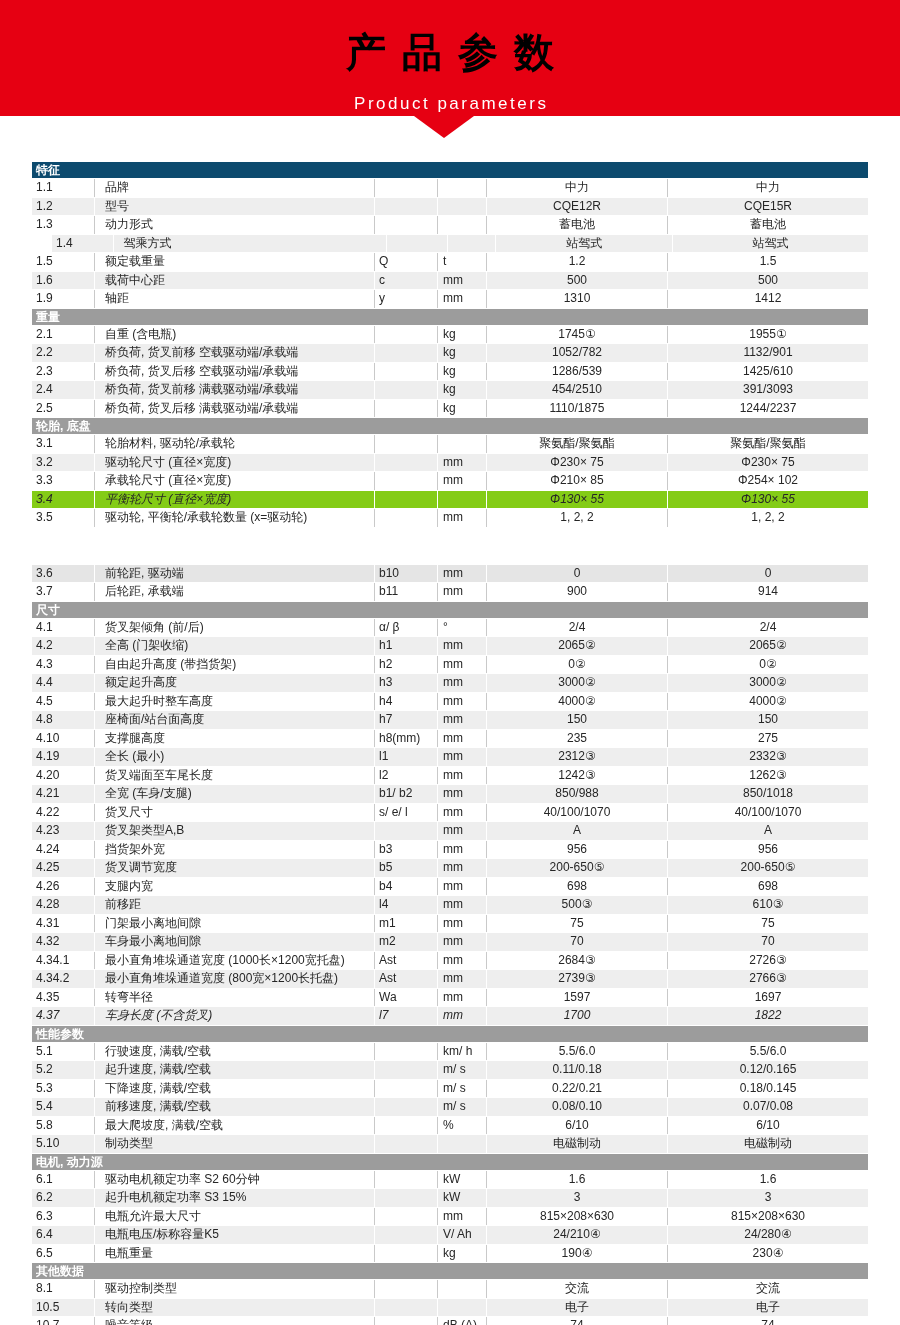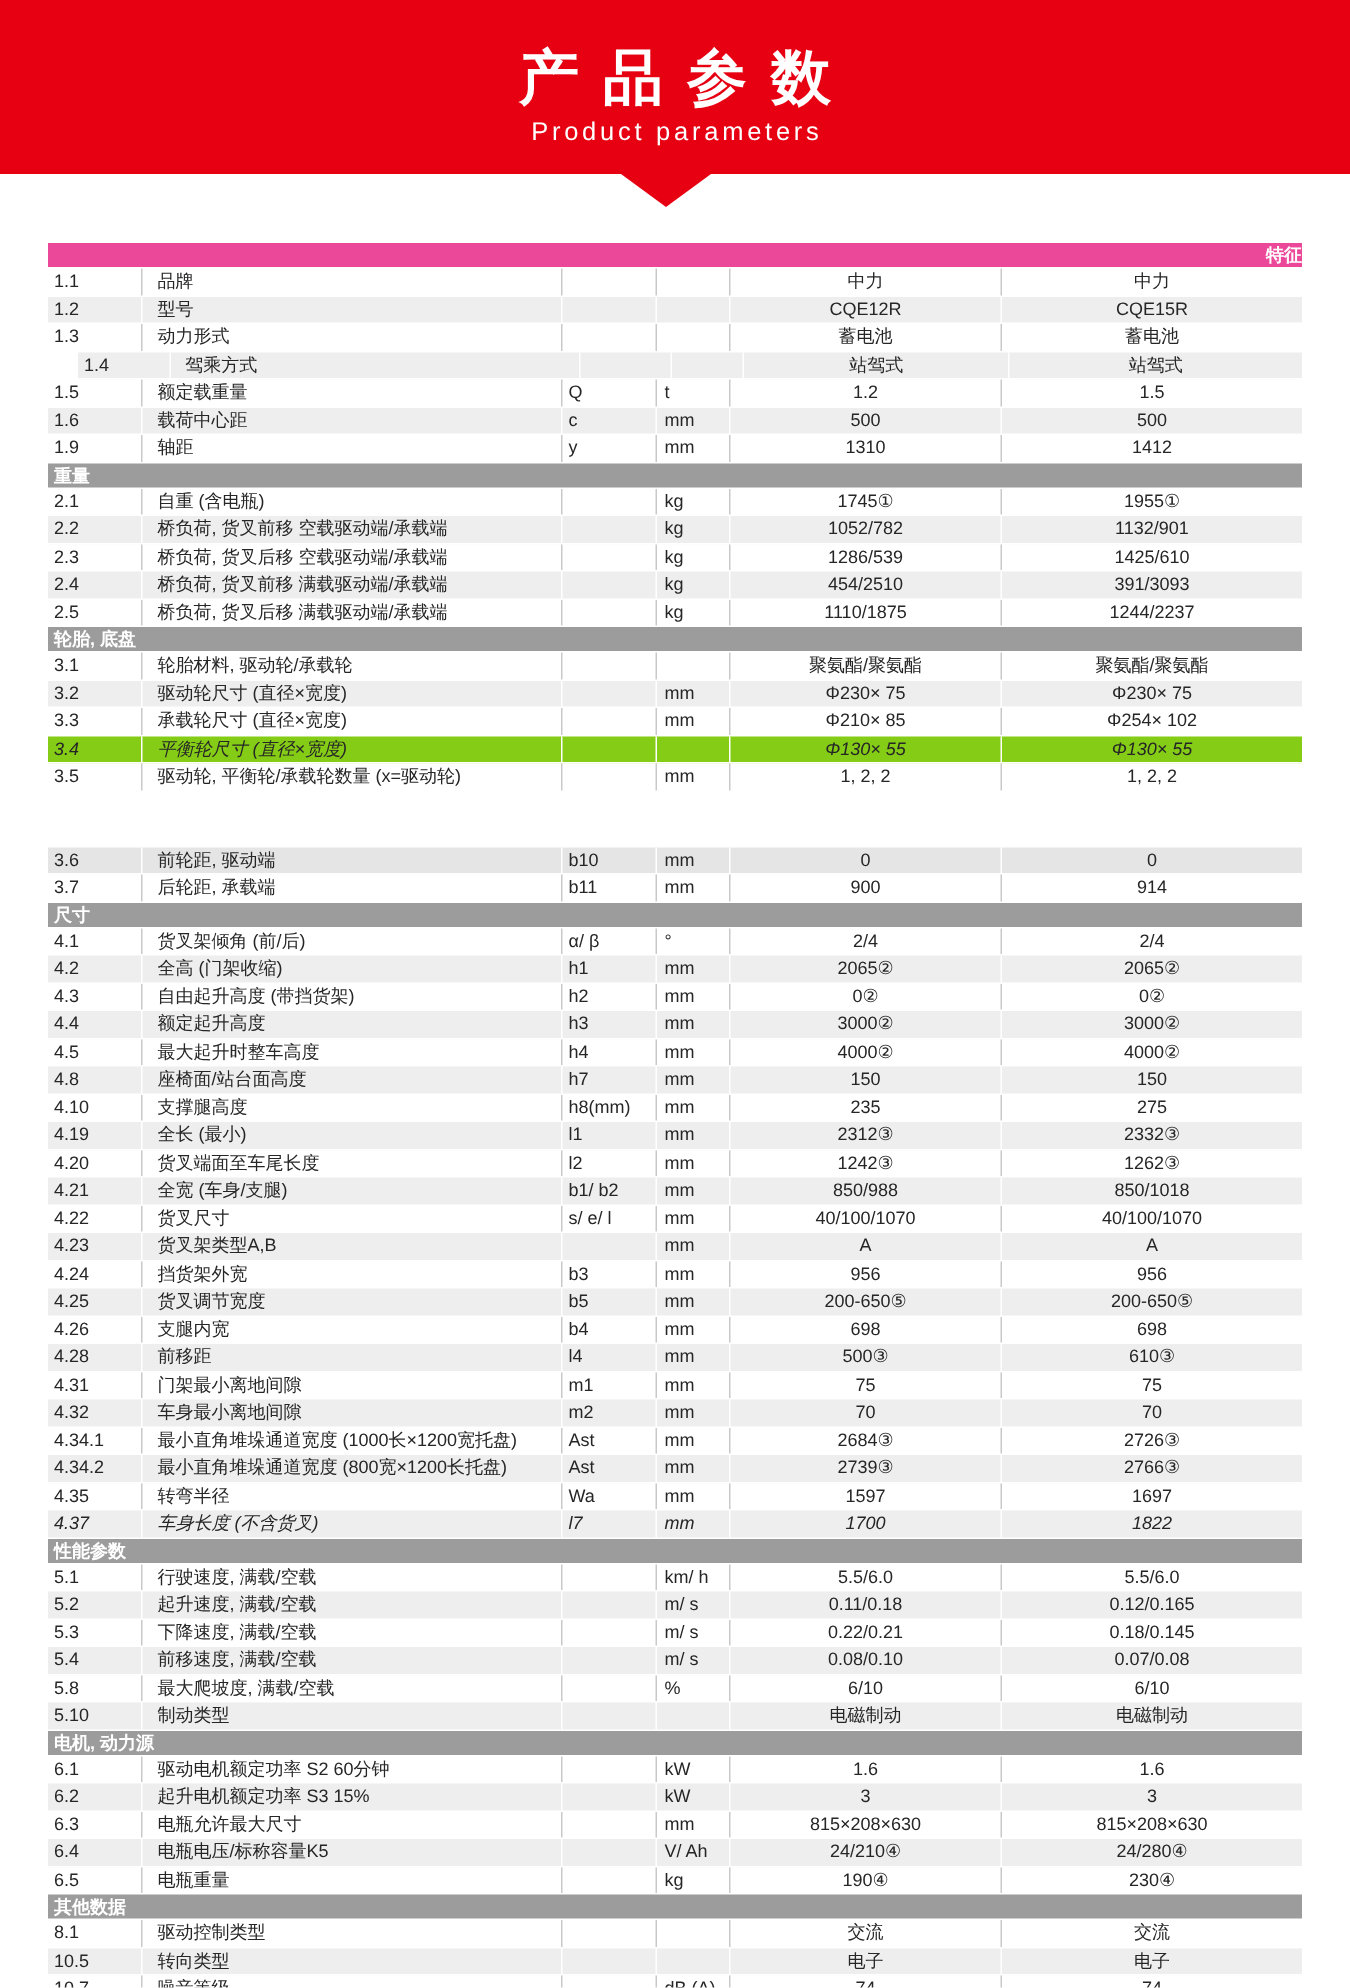--- a/index.html
+++ b/index.html
@@ -7,25 +7,25 @@
     width:900px; height:1325px; position:relative; background:#ffffff;
     font-family:"Liberation Sans","DejaVu Sans",sans-serif;
     overflow:hidden;
   }
   
   .banner {
     position:absolute; left:0; top:0; width:900px; height:116px;
     background:#e60012; text-align:center;
   }
   .banner-title {
-    padding-top:30px; font-size:40px; font-weight:bold; color:#ffffff;
+    padding-top:30px; font-size:40px; font-weight:bold; color:#000000;
     letter-spacing:16px; text-indent:16px; line-height:44px;
   }
   .banner-subtitle {
-    margin-top:4px; font-size:17px; color:#ffffff;
+    margin-top:20px; font-size:17px; color:#ffffff;
     letter-spacing:2.5px; text-indent:2.5px;
   }
   .banner-arrow {
     position:absolute; left:414px; top:116px; width:0; height:0;
     border-left:30px solid transparent; border-right:30px solid transparent;
     border-top:22px solid #e60012;
   }
   
   .ptable { position:absolute; left:32px; top:162px; width:836px; }
   .section-header {
@@ -53,21 +53,21 @@
 </head>
 <body>
 
 <div class="banner" style="background: rgb(230, 0, 18);">
   <div class="banner-title">产品参数</div>
   <div class="banner-subtitle">Product parameters</div>
 </div>
 <div class="banner-arrow" style="border-top-color: rgb(230, 0, 18);"></div>
 
 <div class="ptable" id="param-table">
-    <div class="section-header" style="background: #ec4899; text-align: right;">特征</div>
+    <div class="section-header" style="background: #0c4a6e;">特征</div>
     <div class="row">
       <div class="cell cell-no">1.1</div>
       <div class="cell cell-name">品牌</div>
       <div class="cell cell-sym"></div>
       <div class="cell cell-unit"></div>
       <div class="cell cell-v1">中力</div>
       <div class="cell cell-v2">中力</div>
     </div>
     <div class="row alt" style="background: rgb(238, 238, 238);">
       <div class="cell cell-no">1.2</div>

